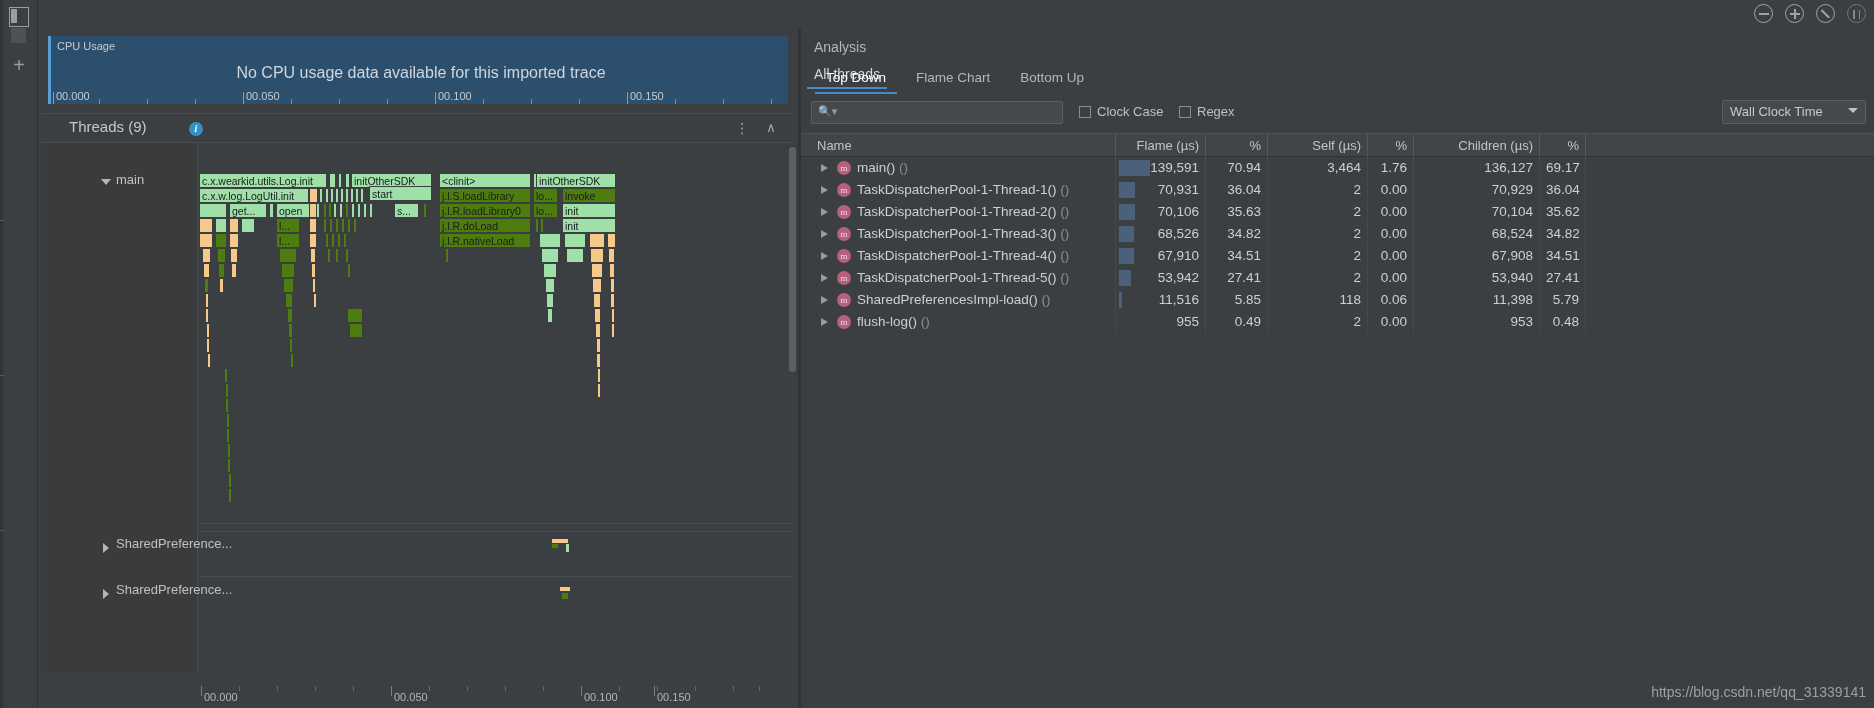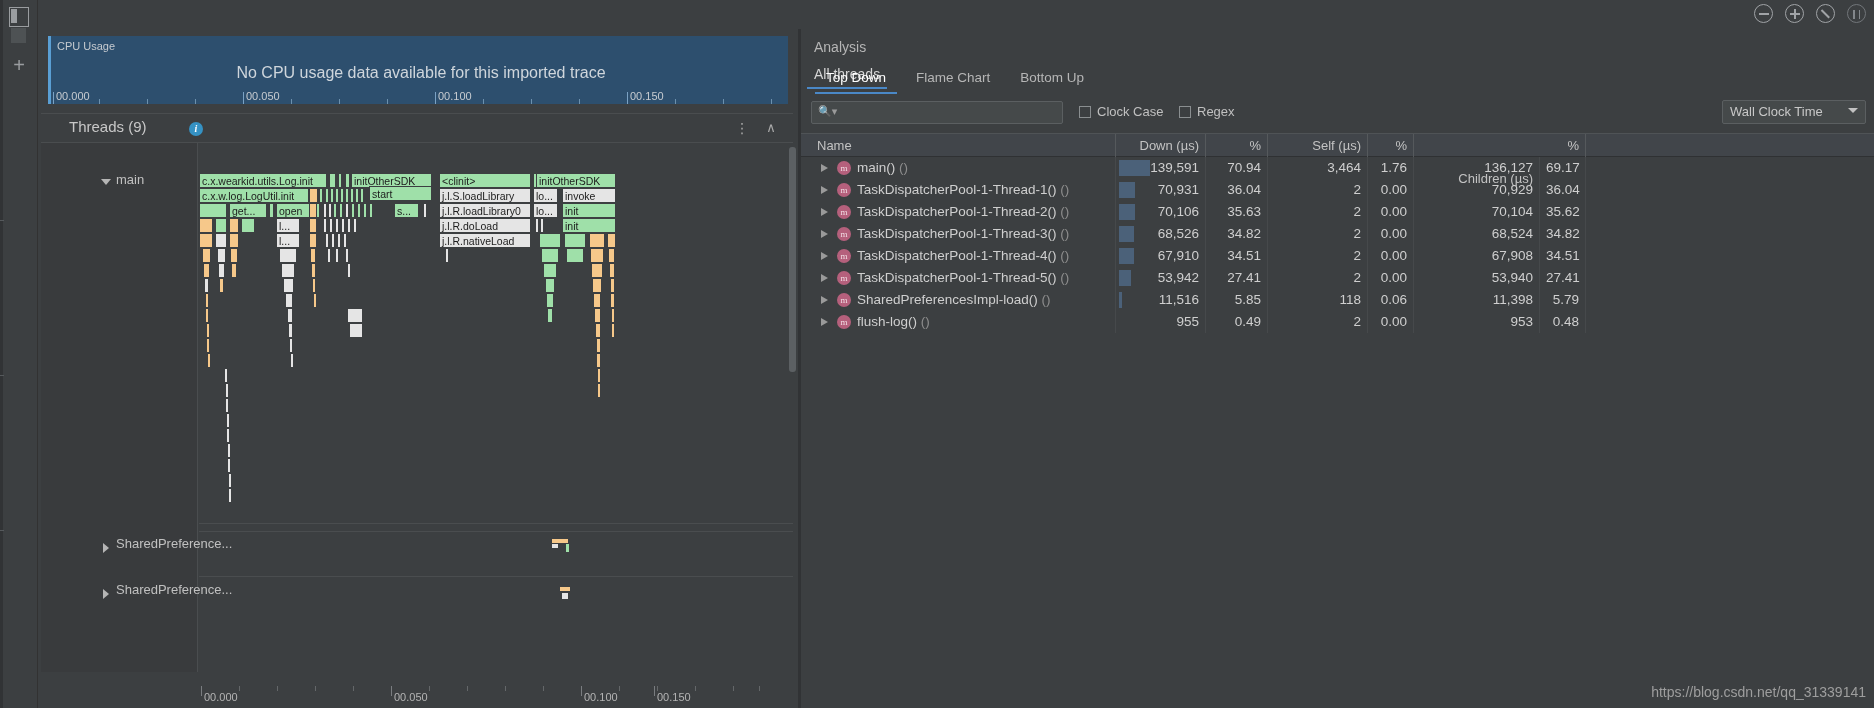--- a/index.html
+++ b/index.html
@@ -68,21 +68,21 @@
   .trow-name{ position:absolute; left:20px; font-size:13px; color:#c0c0c0; white-space:nowrap; }
   .tri{ position:absolute; width:0; height:0; }
   .tri.down{ border-left:5px solid transparent; border-right:5px solid transparent; border-top:6px solid #b5b5b5; }
   .tri.right{ border-top:5px solid transparent; border-bottom:5px solid transparent; border-left:6px solid #b5b5b5; }
 
   .flame{ position:absolute; left:158px; top:0; width:594px; height:530px; overflow:hidden; }
   .fbar{ position:absolute; font-size:10.5px; line-height:14px; color:#1c1c1c;
          border:1px solid #3c3f41; overflow:hidden; white-space:nowrap;
          padding-left:2px; height:15px; }
   .fg{ background:#9fe0a9; }
-  .fb{ background:#e5e5e5; }
+  .fb{ background:#4d7c0f; }
   .fo{ background:#f6c88a; }
   .sep-line{ position:absolute; left:158px; width:594px; height:1px; background:#4a4d4f; }
 
   .vscroll{ position:absolute; right:2px; top:118px; width:7px; height:225px;
             background:#5c6063; border-radius:3px; }
 
   .bottom-axis{ position:absolute; left:161px; bottom:0; width:591px; height:22px; }
   .bottom-axis .lab{ position:absolute; top:5px; font-size:11px; color:#b4b4b4; }
   .bottom-axis .mt{ position:absolute; top:0; width:1px; height:10px; background:#7a7d80; }
   .bottom-axis .mn{ position:absolute; top:0; width:1px; height:5px; background:#646769; }
@@ -446,25 +446,25 @@
       </label>
       <div class="wallclock">
         <span class="wl">Wall Clock Time</span>
         <span class="wc"></span>
       </div>
     </div>
 
     <div class="table">
       <div class="thead">
         <div class="th" style="left:10px; width:305px;">Name</div>
-        <div class="th right" style="left:315px; width:90px;">Down (µs)</div>
+        <div class="th right" style="left:315px; width:90px;">Flame (µs)</div>
         <div class="th right" style="left:405px; width:62px;">%</div>
         <div class="th right" style="left:467px; width:100px;">Self (µs)</div>
         <div class="th right" style="left:567px; width:46px;">%</div>
-        <div class="th right" style="left:613px; width:126px;margin-top:33px;">Children (µs)</div>
+        <div class="th right" style="left:613px; width:126px;">Children (µs)</div>
         <div class="th right" style="left:739px; width:46px;">%</div>
       </div>
 
       <div class="tbody">
 
         <div class="trow">
           <div class="rowtri"></div>
           <div class="mbadge">m</div>
           <div class="nm"><span>main()</span> <span class="paren">()</span></div>
           <div class="cell" style="left:10px; width:305px;"></div>

